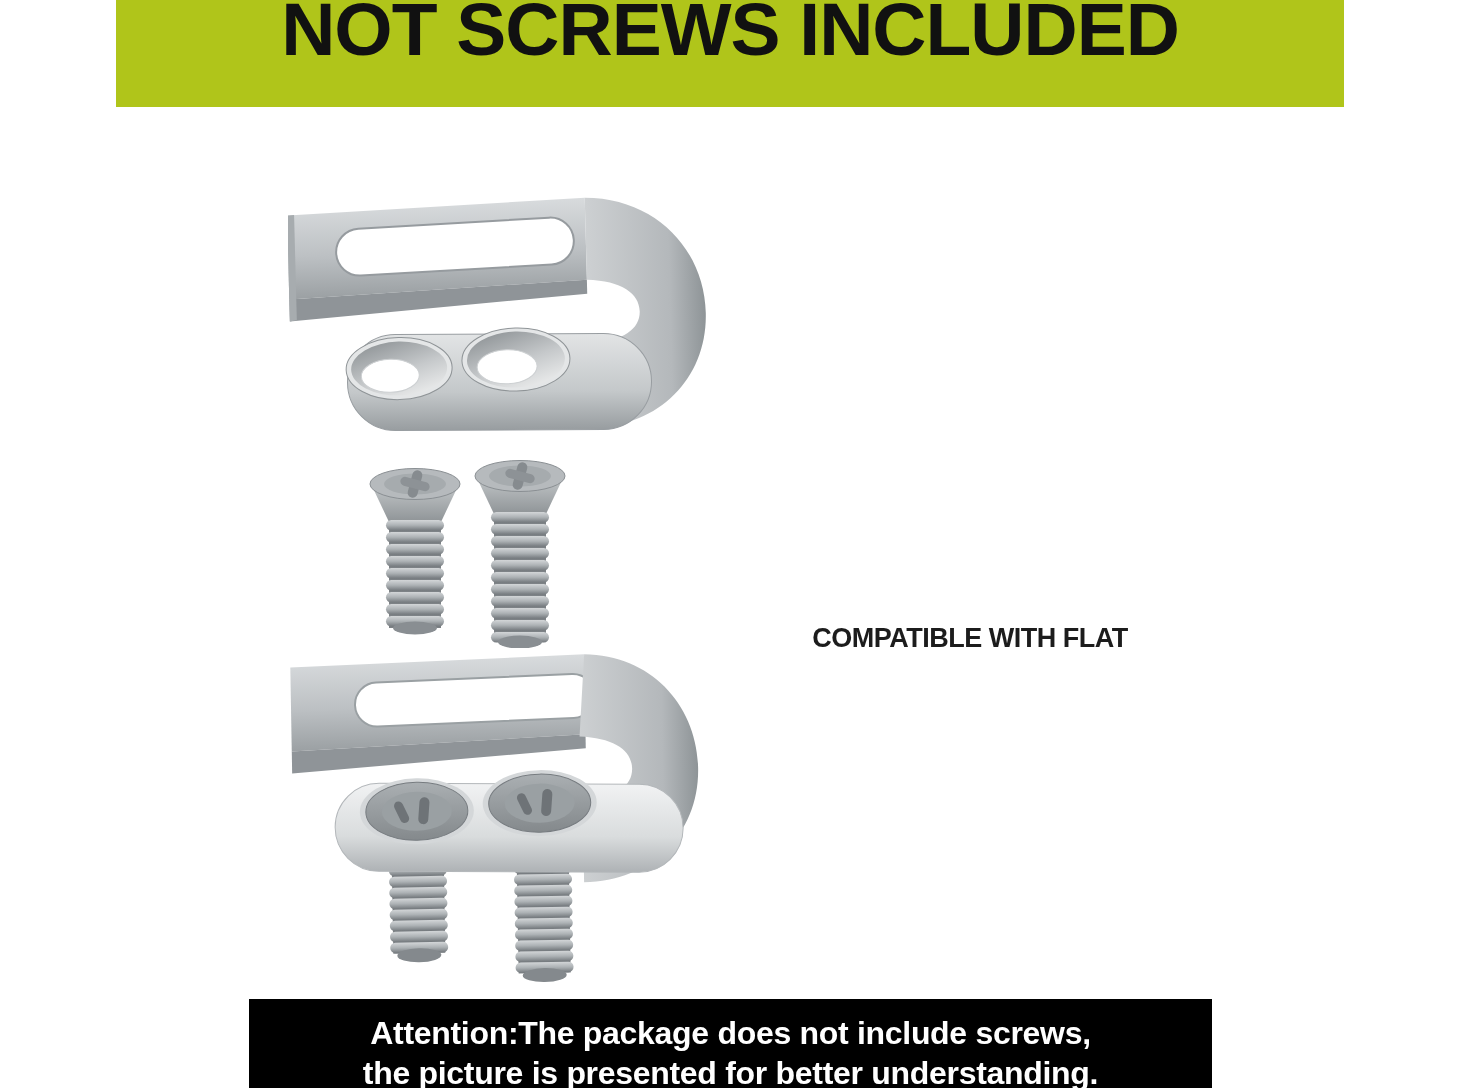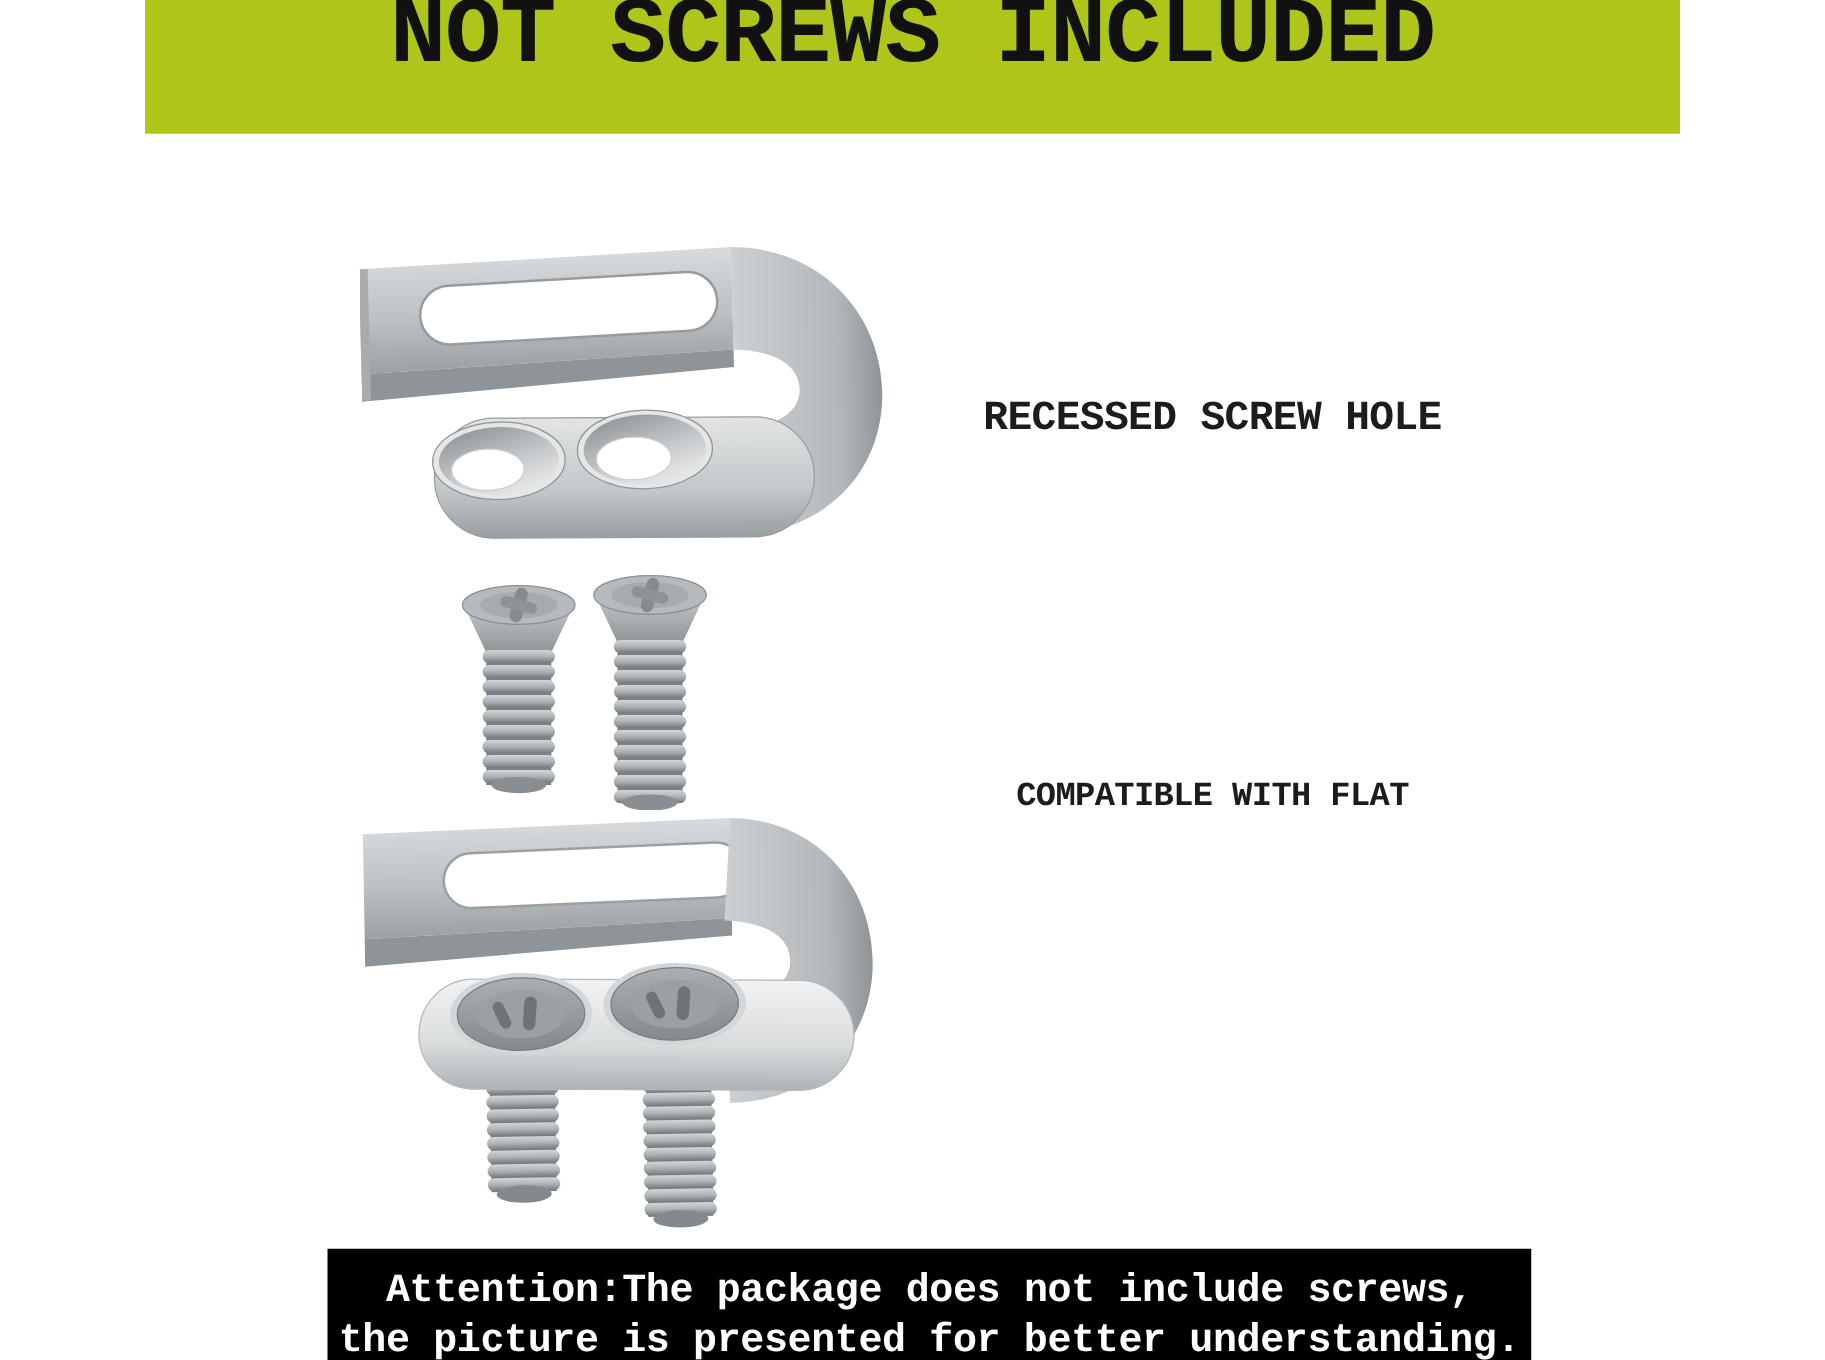--- a/index.html
+++ b/index.html
@@ -1,18 +1,18 @@
 <!DOCTYPE html>
 <html><head>
 <meta charset="utf-8">
 <style>
   html,body{margin:0;padding:0;background:#fff;}
   .page{
     position:relative;width:1460px;height:1088px;background:#ffffff;
-    overflow:hidden;font-family:Liberation Mono, monospace;
+    overflow:hidden;font-family:Liberation Sans, sans-serif;
   }
   
   .green-banner{
     position:absolute;left:116px;top:0;width:1228px;height:107px;
     background:#b0c51a;
   }
   .green-banner-text{
     position:absolute;top:-8px;left:0;width:100%;
     text-align:center;font-size:75px;font-weight:700;line-height:1;
     letter-spacing:-1px;color:#111111;white-space:nowrap;
@@ -26,21 +26,21 @@
   
   .label{
     position:absolute;color:#1c1c1c;font-weight:700;text-align:center;
     letter-spacing:-0.5px;
   }
   .label-recessed{left:735px;top:315px;width:470px;font-size:33px;line-height:40px;}
   .label-compatible{left:735px;top:614px;width:470px;font-size:27px;line-height:49px;}
   
   .black-banner{
     position:absolute;left:249px;top:999px;width:963px;height:89px;
-    background:#000000;overflow:hidden;margin-left:13px;
+    background:#000000;overflow:hidden;
   }
   .attention-text{
     position:absolute;top:14px;left:0;width:100%;
     color:#ffffff;font-weight:700;font-size:32px;line-height:40px;
     text-align:center;letter-spacing:-0.3px;white-space:nowrap;
   }
   .defs-svg{position:absolute;width:0;height:0;overflow:hidden;}
 </style>
 </head>
 <body>
@@ -117,21 +117,20 @@
         </g>
         <g transform="translate(227,166)">
           <ellipse rx="54" ry="31.5" fill="#e4e6e7" stroke="#8f9497" stroke-width="1"></ellipse>
           <ellipse rx="49" ry="28" fill="url(#gChamfer)"></ellipse>
           <ellipse cx="-9" cy="7" rx="30" ry="17" fill="#ffffff" stroke="#cdd0d2" stroke-width="1"></ellipse>
         </g>
       </g>
     </svg>
   </figure>
 
-  <div class="label label-recessed">RECESSED SCREW HOLE</div>
 
   <figure class="fig fig-screws">
     <svg viewBox="0 0 212 190" role="img" aria-label="two flat head machine screws">
       <g transform="translate(57,10)">
         <path d="M-44,16 L44,16 L26,54 L-26,54 Z" fill="url(#gCone)"></path>
         <rect x="-26" y="52" width="52" height="108" fill="#7d8286"></rect>
         <use href="#ridge" y="52"></use>
           <use href="#ridge" y="64"></use>
           <use href="#ridge" y="76"></use>
         <use href="#ridge" y="88"></use>

